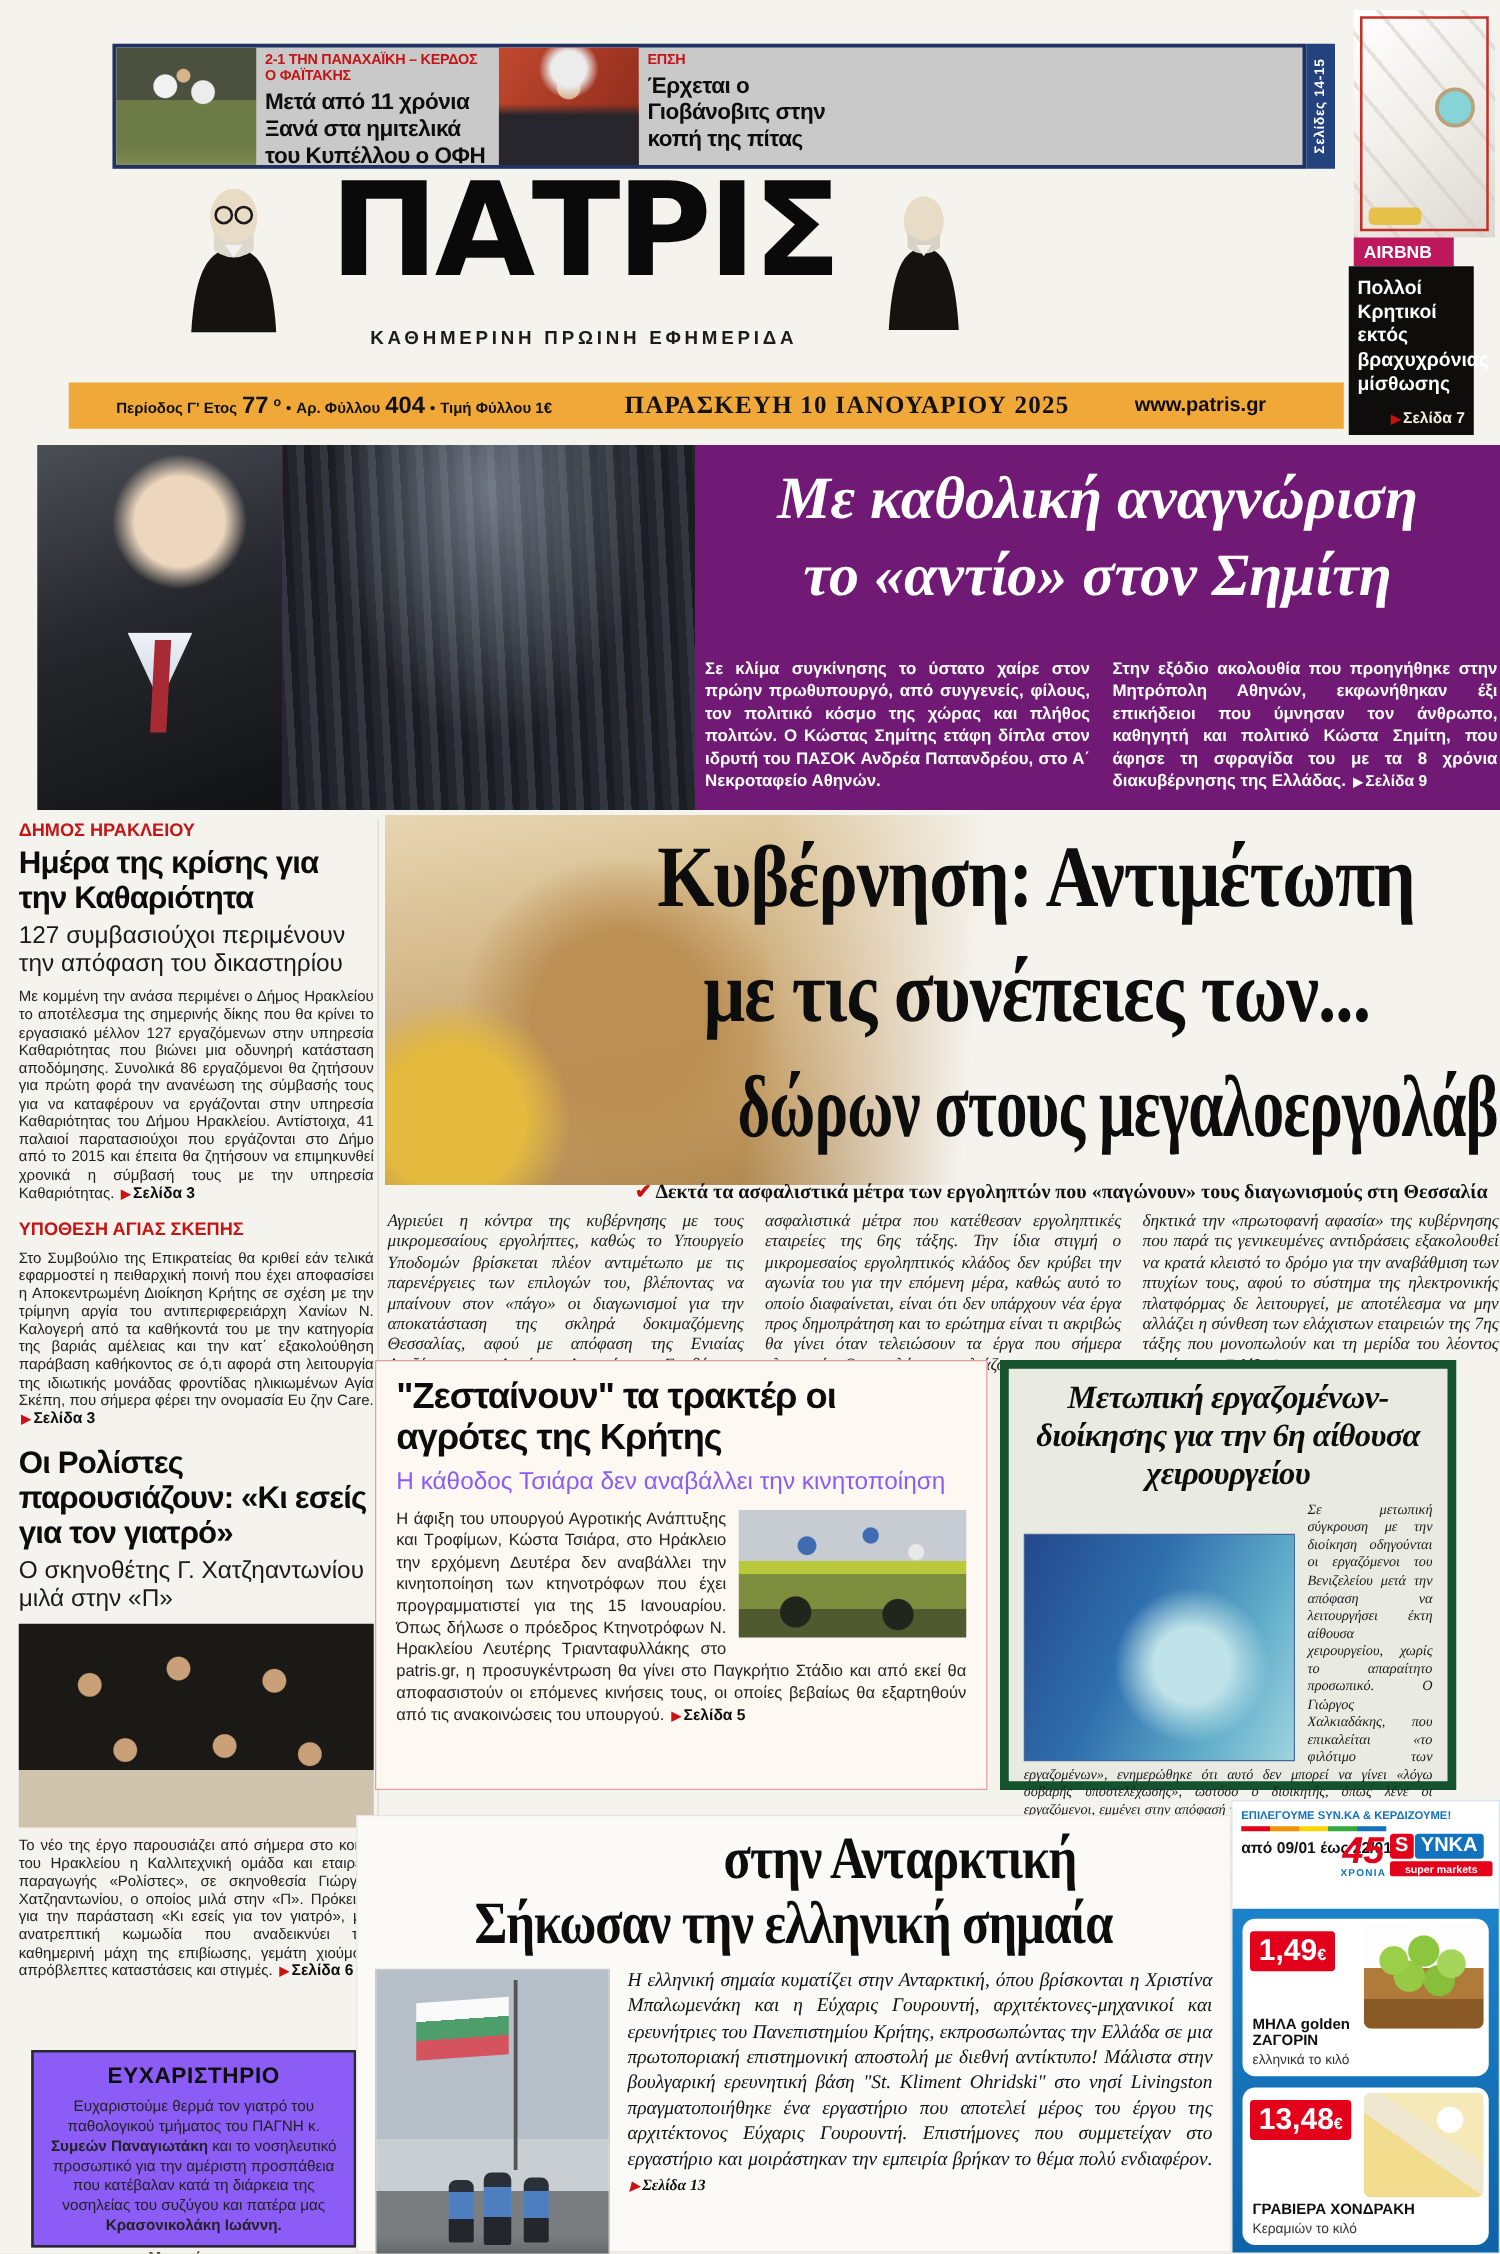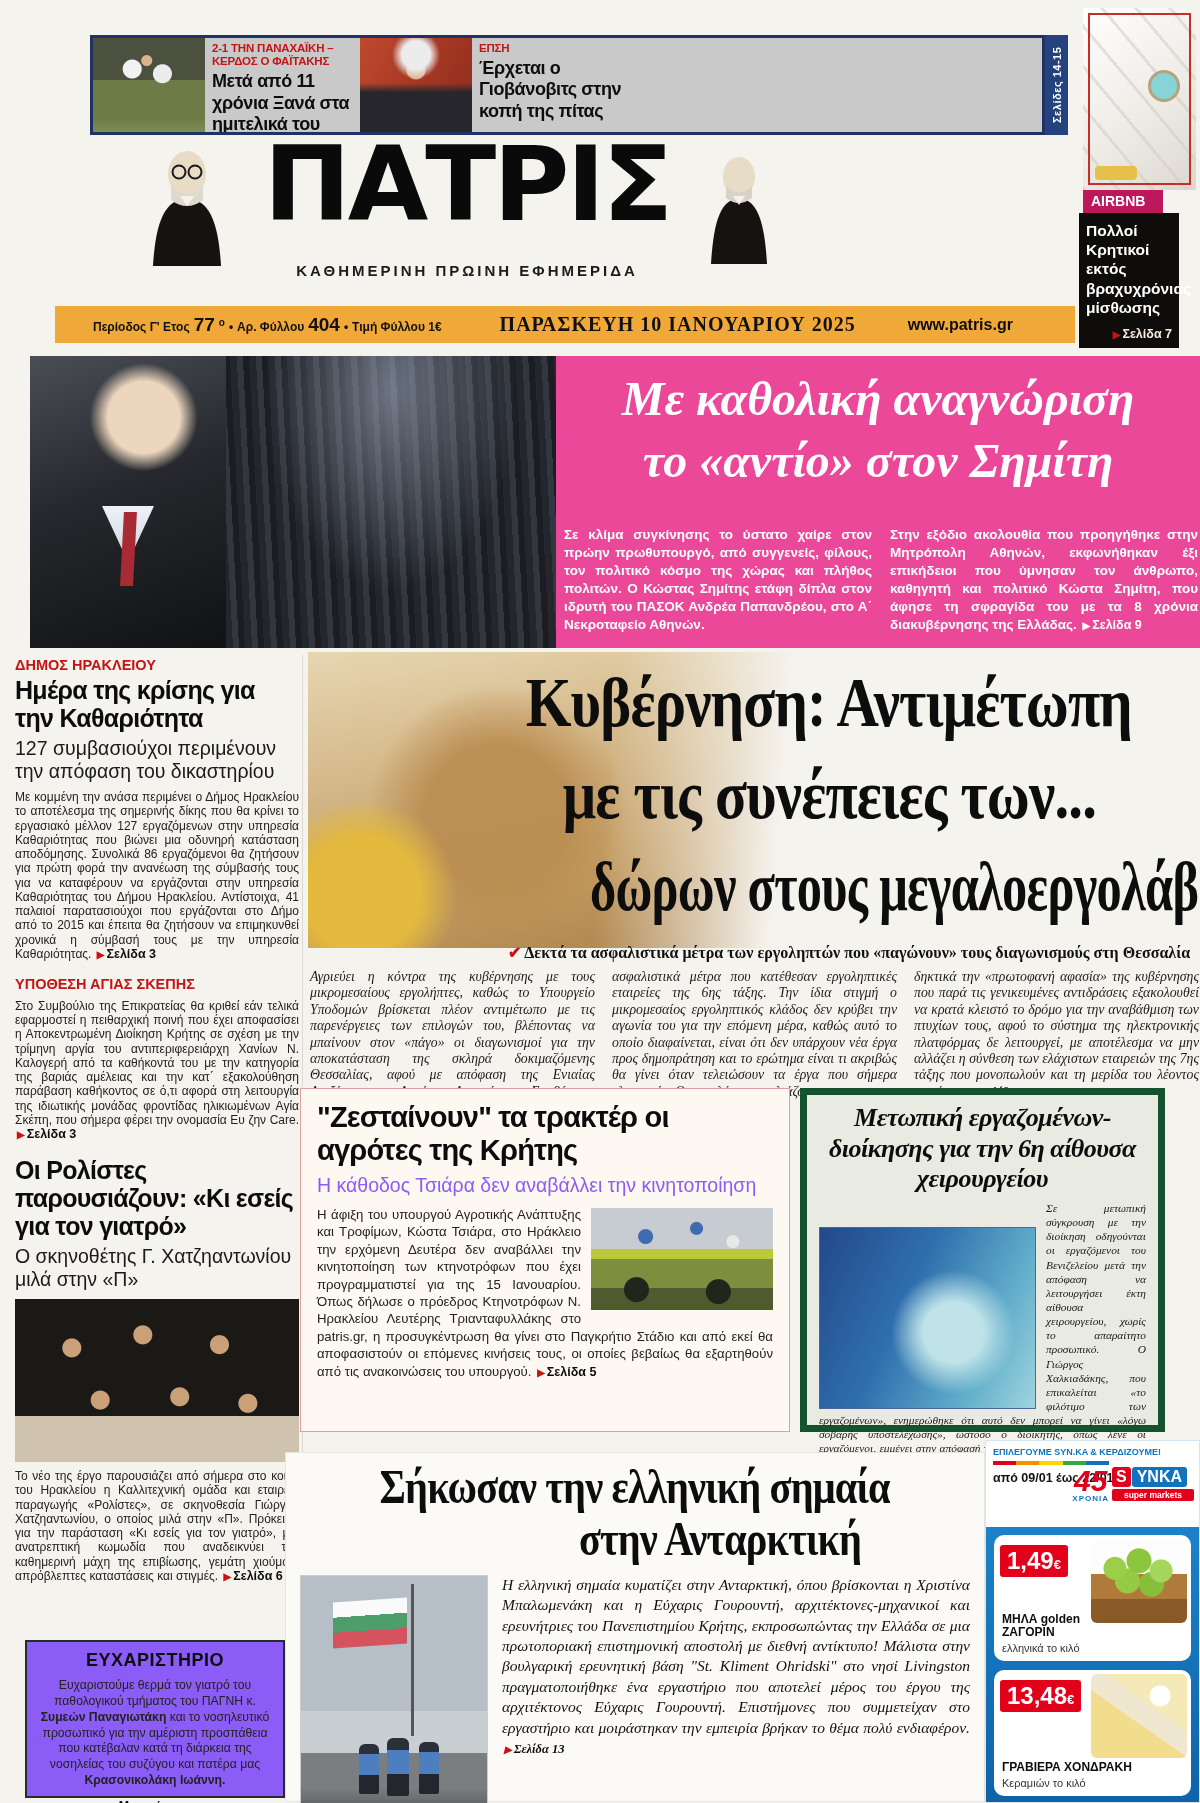--- a/index.html
+++ b/index.html
@@ -66,21 +66,21 @@
 
   
   .pageref{display:inline;font-weight:700;font-size:12.5px;color:#0d0d0d;white-space:nowrap;}
   .pageref .arr{color:#cc1111;font-size:10px;margin:0 2px;}
   .pageref.ondark,{color:#fff;}
   .pageref.ondark .lbl{color:#fff;}
   .pageref.ondark .arr{color:#fff;}
   .pageref.ablight .lbl{color:#f7ece0;}
 
   
-  .simitis{left:30px;top:356px;width:1170px;height:292px;background:#ec4899;}
+  .simitis{left:30px;top:356px;width:1170px;height:292px;background:#701a75;}
   .sm-portrait{left:0;top:0;width:196px;height:292px;background:
      radial-gradient(circle at 58% 21%,#ecd6bd 0 36px,rgba(236,214,189,0) 54px),
      linear-gradient(160deg,#4a4e55 0%,#26282d 45%,#111214 100%);}
   .sm-shirt{position:absolute;left:72px;top:150px;width:52px;height:56px;background:linear-gradient(#eef2f8,#ccd4e0);
             clip-path:polygon(0 0,100% 0,50% 100%);}
   .sm-tie{position:absolute;left:92px;top:156px;width:13px;height:74px;background:#a82a35;transform:skewX(-3deg);}
   .sm-crowd{left:196px;top:0;width:330px;height:292px;background:
      radial-gradient(ellipse at 50% 12%,rgba(170,180,200,.55),rgba(0,0,0,0) 55%),
      repeating-linear-gradient(87deg,#23262c 0 7px,#32363e 7px 13px,#1b1d22 13px 19px);}
   .sm-headline{left:528px;top:12px;width:640px;text-align:center;color:#fff;
@@ -211,21 +211,21 @@
      linear-gradient(35deg,#f2dc8e 0 45%,#efe7cf 45% 62%,#f6e9b8 62%);}
   .sk-name{position:absolute;left:8px;bottom:22px;font-weight:700;font-size:12px;color:#0d0d0d;width:130px;line-height:1.1;}
   .sk-detail{position:absolute;left:8px;bottom:7px;font-size:11px;color:#333;}
 </style>
 </head>
 <body>
 
 <div class="page">
 
   <div class="abs topstrip">
-    <div class="ts-item" style="width:267px">
+    <div class="ts-item" style="width:306px">
       <div class="ts-photo ph-soccer"></div>
       <div class="ts-text">
         <div class="ts-kicker">2-1 ΤΗΝ ΠΑΝΑΧΑΪΚΗ – ΚΕΡΔΟΣ Ο ΦΑΪΤΑΚΗΣ</div>
         <div class="ts-headline">Μετά από 11 χρόνια Ξανά στα ημιτελικά του Κυπέλλου ο ΟΦΗ</div>
       </div>
     </div>
     <div class="ts-item" style="width:305px">
       <div class="ts-photo ph-giov"></div>
       <div class="ts-text">
         <div class="ts-kicker">ΕΠΣΗ</div>
@@ -347,22 +347,22 @@
   </div>
 
   <div class="abs surgerybox">
     <div class="sg-head">Μετωπική εργαζομένων-διοίκησης για την 6η αίθουσα χειρουργείου</div>
     <div class="sg-body">
       <span class="sg-photo" style="display:block"></span><span>Σε μετωπική σύγκρουση με την διοίκηση οδηγούνται οι εργαζόμενοι του Βενιζελείου μετά την απόφαση να λειτουργήσει έκτη αίθουσα χειρουργείου, χωρίς το απαραίτητο προσωπικό. Ο Γιώργος Χαλκιαδάκης, που επικαλείται «το φιλότιμο των εργαζομένων», ενημερώθηκε ότι αυτό δεν μπορεί να γίνει «λόγω σοβαρής υποστελέχωσης», ωστόσο ο διοικητής, όπως λένε οι εργαζόμενοι, εμμένει στην απόφασή του, αν και ενημερώθηκε ότι πρέπει να κοπούν άδειες και ρεπό. «Για την διοίκηση οι ασθενείς είναι δείκτες και αριθμοί και εμείς το προσωπικό, πολυεργαλεία. Αυτό καταλαβαίνουμε», λένε και ετοιμάζουν κινητοποιήσεις, ενώ καταθέτουν υπόμνημα και στον Εισαγγελέα Ηρακλείου. </span><span class="pageref"><span class="arr">▶</span><span class="lbl">Σελίδα 7</span></span>
     </div>
   </div>
 
   <div class="abs antarctica">
+    <div class="an-line an-line2"><span class="cond">στην Ανταρκτική</span></div>
     <div class="an-line"><span class="cond">Σήκωσαν την ελληνική σημαία</span></div>
-    <div class="an-line an-line2"><span class="cond">στην Ανταρκτική</span></div>
     <div class="an-flex">
       <div class="an-photo">
         <div class="an-flag"></div>
         <div class="an-pole"></div>
         <div class="an-p" style="left:58px;bottom:28px;width:20px;height:50px"></div>
         <div class="an-p" style="left:86px;bottom:26px;width:22px;height:58px"></div>
         <div class="an-p" style="left:118px;bottom:28px;width:20px;height:52px"></div>
       </div>
       <div class="an-body"><span>Η ελληνική σημαία κυματίζει στην Ανταρκτική, όπου βρίσκονται η Χριστίνα Μπαλωμενάκη και η Εύχαρις Γουρουντή, αρχιτέκτονες-μηχανικοί και ερευνήτριες του Πανεπιστημίου Κρήτης, εκπροσωπώντας την Ελλάδα σε μια πρωτοποριακή επιστημονική αποστολή με διεθνή αντίκτυπο! Μάλιστα στην βουλγαρική ερευνητική βάση "St. Kliment Ohridski" στο νησί Livingston πραγματοποιήθηκε ένα εργαστήριο που αποτελεί μέρος του έργου της αρχιτέκτονος Εύχαρις Γουρουντή. Επιστήμονες που συμμετείχαν στο εργαστήριο και μοιράστηκαν την εμπειρία βρήκαν το θέμα πολύ ενδιαφέρον. </span><span class="pageref"><span class="arr">▶</span><span class="lbl">Σελίδα 13</span></span></div>
     </div>

